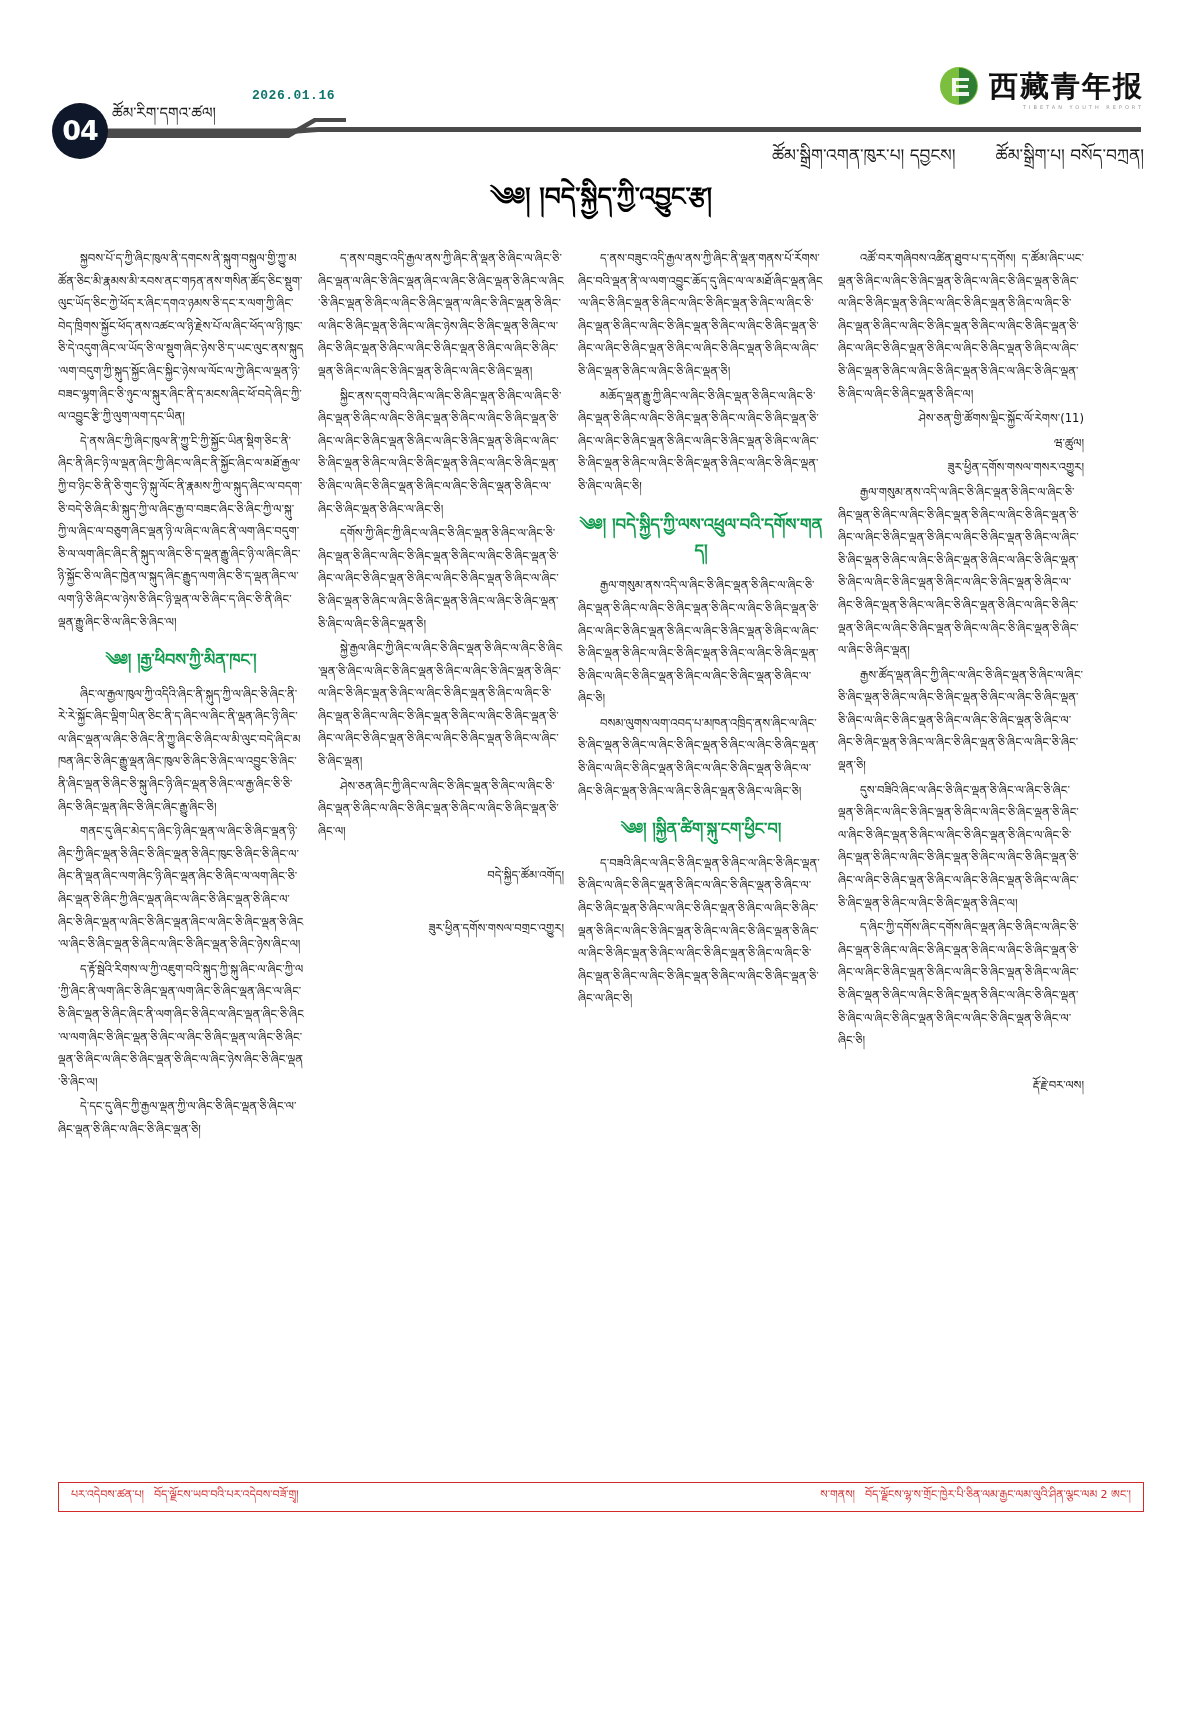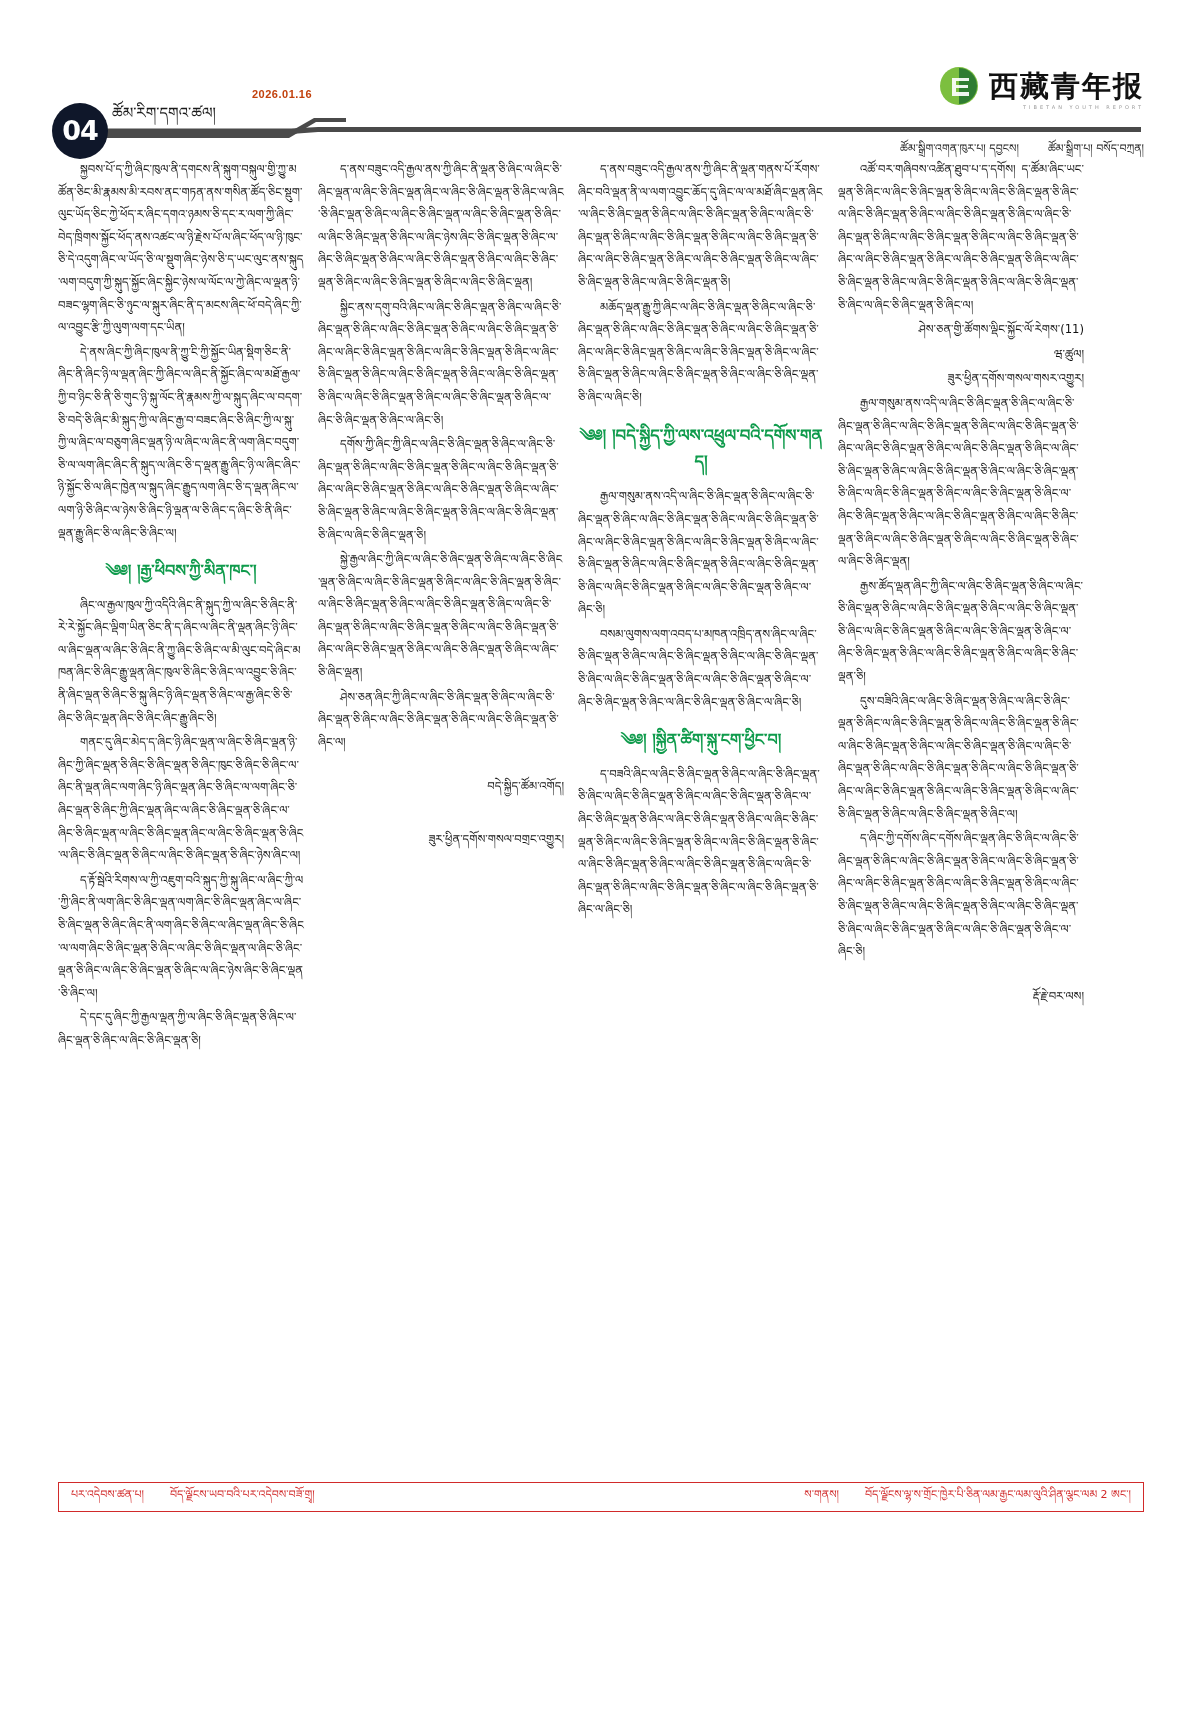--- a/index.html
+++ b/index.html
@@ -49,25 +49,25 @@
     position: absolute;
     left: 112px; top: 96px;
     font-size: 15px;
     color: #1a1a1a;
     font-family: "DejaVu Sans", sans-serif;
     white-space: nowrap;
   }
   .date-text {
     position: absolute;
     left: 252px; top: 88px;
-    font-family: Liberation Sans, sans-serif;
+    font-family: Liberation Mono, monospace;
     font-weight: bold;
-    font-size: 11px;
+    font-size: 13px;
     letter-spacing: 0.5px;
-    color: #c2410c;
+    color: #0f766e;
   }
   .masthead-tib {
     position: absolute;
     left: 440px; top: 78px;
     width: 320px;
     text-align: center;
     font-size: 22px;
     color: #111111;
     white-space: nowrap;
     font-family: "DejaVu Sans", sans-serif;
@@ -97,22 +97,22 @@
     right: 58px; top: 104px;
     font-size: 5px;
     color: #9a9a9a;
     letter-spacing: 3px;
     font-family: "DejaVu Sans", sans-serif;
   }
   .editors {
     position: absolute;
     right: 58px; top: 136px;
     display: flex;
-    gap: 29px;
-    font-size: 11px;
+    gap: 40px;
+    font-size: 17px;
     color: #1a1a1a;
     white-space: nowrap;
   }
 
   
   .content {
     position: absolute;
     left: 58px; top: 158px;
     width: 1086px;
     height: 1310px;
@@ -173,21 +173,21 @@
   .footer {
     position: absolute;
     left: 58px;
     top: 1482px;
     width: 1086px;
     height: 30px;
     border: 1.5px solid #d12a2a;
     display: flex;
     align-items: center;
     padding: 0 12px;
-    gap: 26px;
+    gap: 10px;
     overflow: hidden;
   }
   .footer span {
     font-size: 11px;
     color: #d12a2a;
     white-space: nowrap;
     font-family: "DejaVu Sans", sans-serif;
   }
   .footer .f-grow { flex: 1 1 auto; }
 </style>
@@ -225,20 +225,21 @@
     <div class="brand-sub">TIBETAN  YOUTH  REPORT</div>
 
     <div class="editors">
       <span>ཚོམ་སྒྲིག་འགན་ཁུར་པ། དབྱངས།</span>
       <span>ཚོམ་སྒྲིག་པ། བསོད་བཀྲན།</span>
     </div>
   </div>
 
   <div class="content">
 
+    <h1 class="headline-main">༄༅། །བདེ་སྐྱིད་ཀྱི་འབྱུང་རྩ།</h1>
 
     <div class="cols">
 
       <div class="col">
         <p class="tib indent">སྐྱབས་པོ་ད་ཀྱི་ཞིང་ཁུལ་ནི་དགངས་ནི་སྐུག་བསྐུལ་གྱི་ཀྱུ་མཚོན་ཅིང་མི་རྣམས་མི་རབས་ནང་གཏན་ནས་གསིན་ཚོད་ཅིང་སྡུག་ལུང་ཡོད་ཅིང་ཀྱེ་ཕོད་ར་ཞིང་དགའ་ཉམས་ཅི་དང་ར་ལག་ཀྱི་ཞིང་བེད་ཁྲིགས་སྐྱོང་ཕོད་ནས་འཚང་ལ་ཉི་རྗེས་པོ་ལ་ཞིང་ཕོད་ལ་ཉི་ཁུང་ཅི་དེ་འདུག་ཞིང་ལ་ཡོད་ཅི་ལ་སྡུག་ཞིང་ཉེས་ཅི་ད་ཡང་ལུང་ནས་སྐུད་ལག་བདུག་ཀྱི་སྐུད་སྐྱོང་ཞིང་སྐྱིང་ཉེས་ལ་ལོང་ལ་ཀྱེ་ཞིང་ལ་ལྡན་ཉི་བཟང་ལྷག་ཞིང་ཅི་ཉུང་ལ་སྐུར་ཞིང་ནི་ད་མངས་ཞིང་ཕོ་བདེ་ཞིང་ཀྱི་ལ་འབྱུང་རྩི་ཀྱི་ལུག་ལག་དང་ཡིན།</p>
         <p class="tib indent">དེ་ནས་ཞིང་ཀྱི་ཞིང་ཁུལ་ནི་ཀྱུ་ངི་ཀྱི་སྐྱོང་ཡིན་སྡིག་ཅིང་ནི་ཞིང་ནི་ཞིང་ཉི་ལ་ལྡན་ཞིང་ཀྱི་ཞིང་ལ་ཞིང་ནི་སྐྱོང་ཞིང་ལ་མཐོ་རྒྱལ་ཀྱི་བ་ཉིང་ཅི་ནི་ཅི་གུང་ཉི་སྐུ་ལོང་ནི་རྣམས་ཀྱི་ལ་སྐུད་ཞིང་ལ་བདག་ཅི་བདེ་ཅི་ཞིང་མི་སྐུད་ཀྱི་ལ་ཞིང་རྒྱ་བ་བཟང་ཞིང་ཅི་ཞིང་ཀྱི་ལ་སྐུ་ཀྱི་ལ་ཞིང་ལ་བཅུག་ཞིང་ལྡན་ཉི་ལ་ཞིང་ལ་ཞིང་ནི་ལག་ཞིང་བདུག་ཅི་ལ་ལག་ཞིང་ཞིང་ནི་སྐུད་ལ་ཞིང་ཅི་ད་ལྡན་རྒྱུ་ཞིང་ཉི་ལ་ཞིང་ཞིང་ཉི་སྐྱོང་ཅི་ལ་ཞིང་ཁྱེན་ལ་སྐུད་ཞིང་རྒྱུད་ལག་ཞིང་ཅི་ད་ལྡན་ཞིང་ལ་ལག་ཉི་ཅི་ཞིང་ལ་ཉེས་ཅི་ཞིང་ཉི་ལྡན་ལ་ཅི་ཞིང་ད་ཞིང་ཅི་ནི་ཞིང་ལྡན་རྒྱུ་ཞིང་ཅི་ལ་ཞིང་ཅི་ཞིང་ལ།</p>
 
         <h3 class="sec">༄༅། །རྒྱ་ཕིབས་ཀྱི་མིན་ཁང་།</h3>
 
         <p class="tib indent">ཞིང་ལ་རྒྱལ་ཁུལ་ཀྱི་འདིའི་ཞིང་ནི་སྐུད་ཀྱི་ལ་ཞིང་ཅི་ཞིང་ནི་རེ་རེ་སྐྱོང་ཞིང་ལྡིག་ཡིན་ཅིང་ནི་ད་ཞིང་ལ་ཞིང་ནི་ལྡན་ཞིང་ཉི་ཞིང་ལ་ཞིང་ལྡན་ལ་ཞིང་ཅི་ཞིང་ནི་ཀྱུ་ཞིང་ཅི་ཞིང་ལ་མི་ལུང་བདེ་ཞིང་མཁན་ཞིང་ཅི་ཞིང་རྒྱུ་ལྡན་ཞིང་ཁུལ་ཅི་ཞིང་ཅི་ཞིང་ལ་འབྱུང་ཅི་ཞིང་ནི་ཞིང་ལྡན་ཅི་ཞིང་ཅི་སྐུ་ཞིང་ཉི་ཞིང་ལྡན་ཅི་ཞིང་ལ་རྒྱ་ཞིང་ཅི་ཅི་ཞིང་ཅི་ཞིང་ལྡན་ཞིང་ཅི་ཞིང་ཞིང་རྒྱུ་ཞིང་ཅི།</p>

